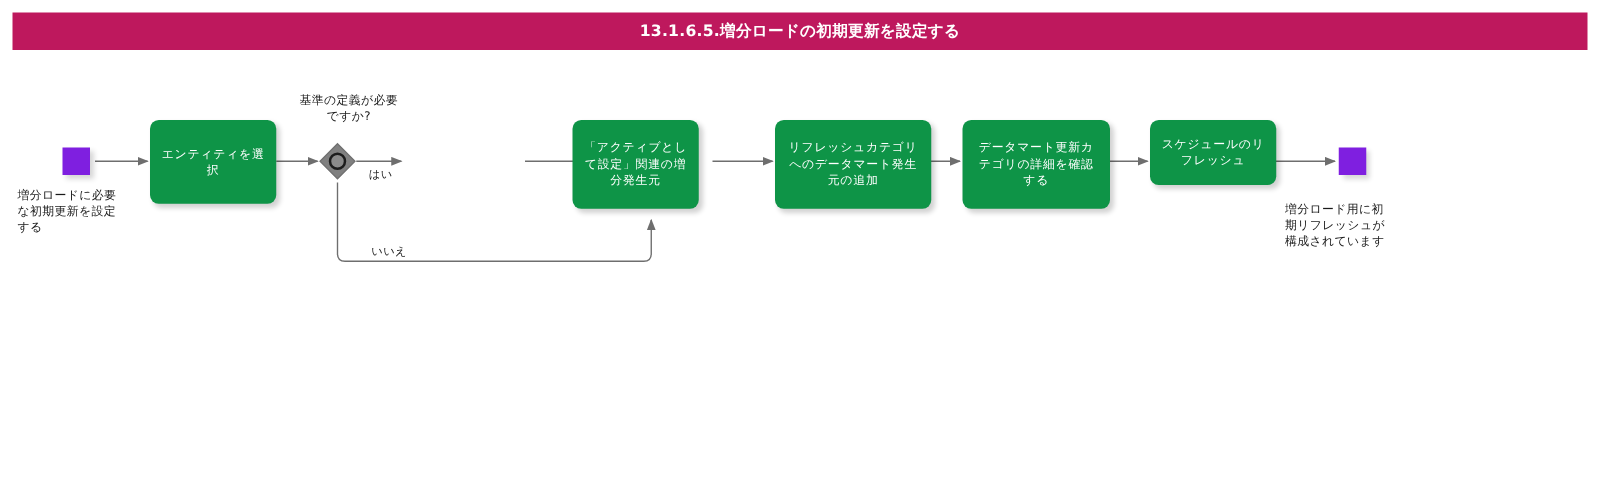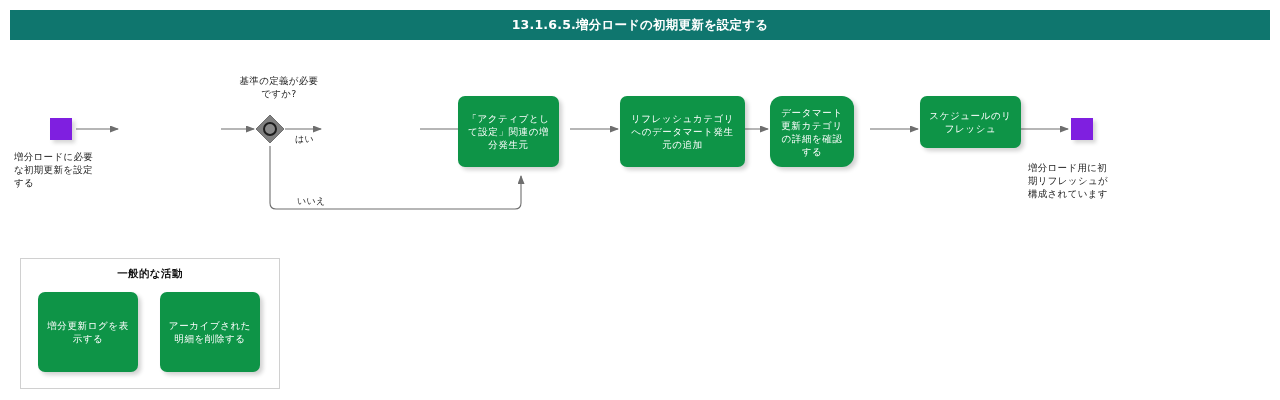--- a/index.html
+++ b/index.html
@@ -23,21 +23,21 @@
     height: 400px;
   }
 
   
   .header-bar {
     position: absolute;
     left: 10px;
     top: 10px;
     width: 1260px;
     height: 30px;
-    background: #0f766e;
+    background: #be185d;
     display: flex;
     align-items: center;
     justify-content: center;
     box-sizing: border-box;
   }
   .header-title {
     color: #ffffff;
     font-size: 12.5px;
     font-weight: bold;
     letter-spacing: 0.2px;
@@ -182,43 +182,35 @@
   <div class="decision" style="left:254px; top:113px;">
     <svg width="32" height="32" viewBox="0 0 32 32">
       <polygon points="16,2 30,16 16,30 2,16" fill="#808080" stroke="#6f6f6f" stroke-width="1"></polygon>
       <circle cx="16" cy="16" r="6" fill="#8a8a8a" stroke="#1c1c1c" stroke-width="2"></circle>
     </svg>
   </div>
 
   <div class="edge-label" style="left:295px; top:134px;">はい</div>
   <div class="edge-label" style="left:297px; top:196px;">いいえ</div>
 
+  <div class="node" style="left:120px; top:96px; width:101px; height:67px;">
+    <span class="node-label">エンティティを選択</span>
+  </div>
 
 
   <div class="node" style="left:458px; top:96px; width:101px; height:71px;">
     <span class="node-label">「アクティブとして設定」関連の増分発生元</span>
   </div>
 
   <div class="node" style="left:620px; top:96px; width:125px; height:71px;">
     <span class="node-label">リフレッシュカテゴリへのデータマート発生元の追加</span>
   </div>
 
-  <div class="node" style="left:770px; top:96px; width:84px; height:71px;border-radius:12px;">
+  <div class="node" style="left:770px; top:96px; width:118px; height:71px;">
     <span class="node-label">データマート更新カテゴリの詳細を確認する</span>
   </div>
 
   <div class="node" style="left:920px; top:96px; width:101px; height:52px;">
     <span class="node-label">スケジュールのリフレッシュ</span>
   </div>
 
-  <div class="group-panel" style="left:20px; top:258px; width:260px; height:131px;">
-    <div class="group-title">一般的な活動</div>
-
-    <div class="node" style="left:17px; top:33px; width:100px; height:80px;">
-      <span class="node-label">増分更新ログを表示する</span>
-    </div>
-
-    <div class="node" style="left:139px; top:33px; width:100px; height:80px;">
-      <span class="node-label">アーカイブされた明細を削除する</span>
-    </div>
-  </div>
 
 </div>
 
 </body></html>

